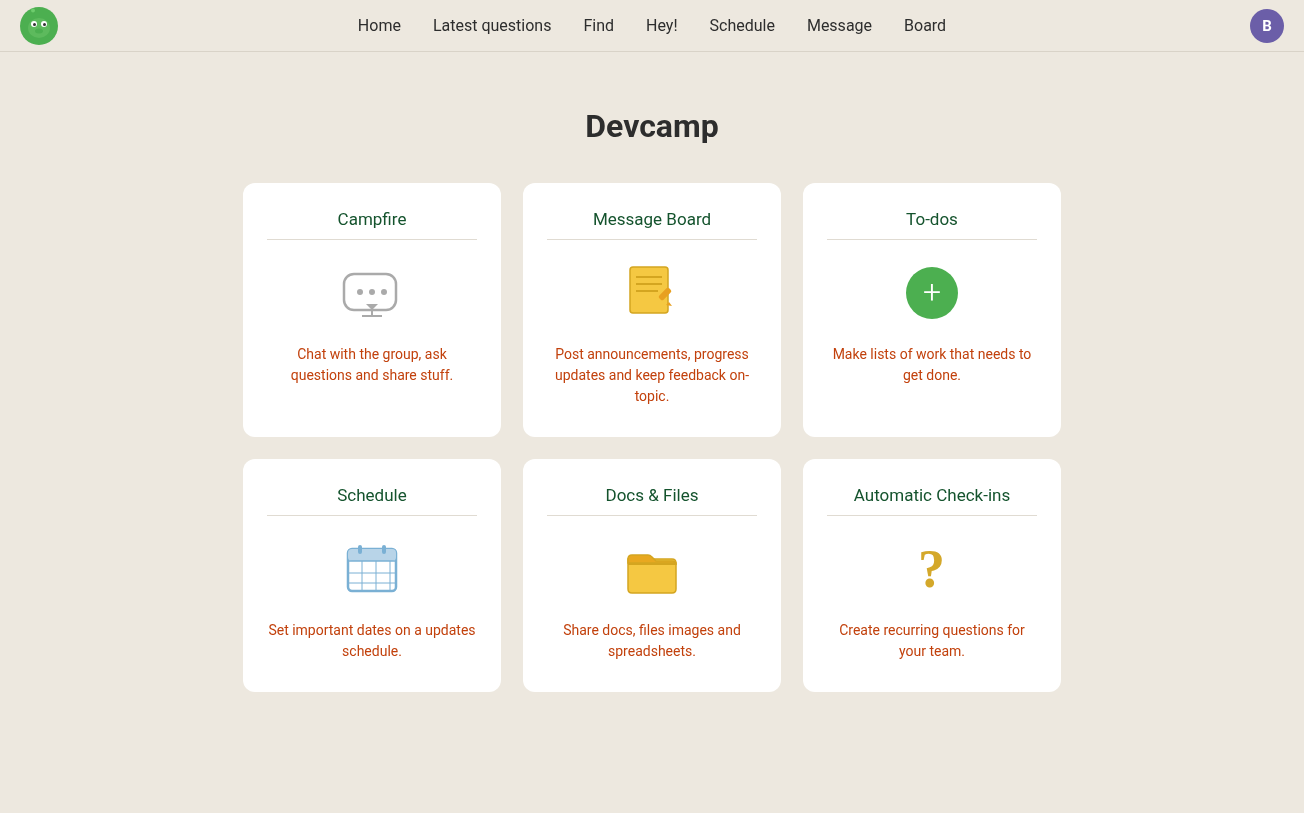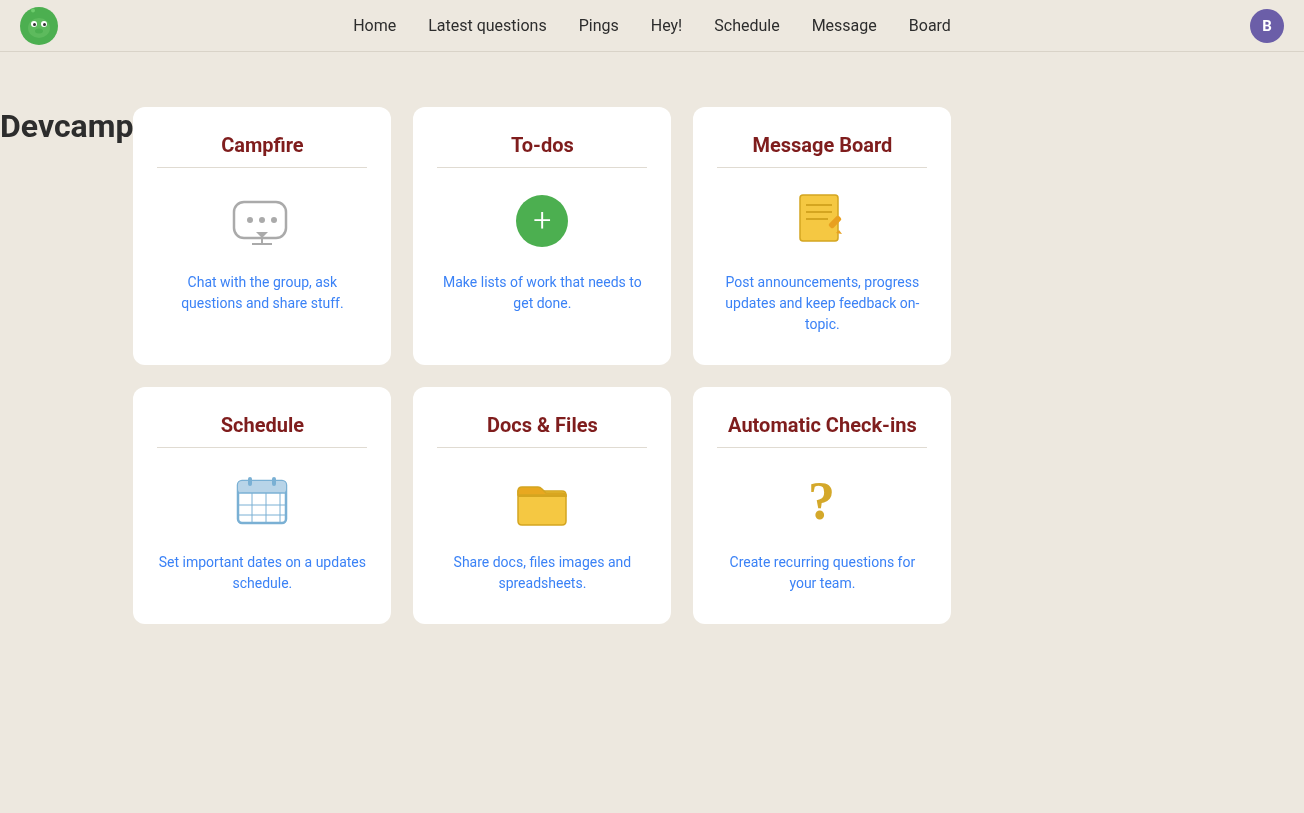--- a/index.html
+++ b/index.html
@@ -58,22 +58,22 @@
     }
     .nav-divider {
       height: 1px;
       background: #d9d3c8;
       width: 100%;
     }
 
     
     .main {
       display: flex;
-      flex-direction: row;
-      align-items: flex-start;
+      flex-direction: column;
+      align-items: center;
       padding-top: 55px;
     }
     .page-title {
       font-size: 32px;
       font-weight: 700;
       color: #2d2d2d;
       margin-bottom: 38px;
     }
 
     
@@ -89,42 +89,42 @@
       padding: 26px 24px 30px;
       display: flex;
       flex-direction: column;
       align-items: center;
       text-align: center;
       cursor: pointer;
       width: 258px;
       min-height: 228px;
     }
     .card-title {
-      font-size: 20px;
-      font-weight: 700;
-      color: #7f1d1d;
+      font-size: 17px;
+      font-weight: 400;
+      color: #14532d;
       margin-bottom: 10px;
     }
     .card-divider {
       width: 100%;
       height: 1px;
       background: #e0dbd2;
       margin-bottom: 20px;
     }
     .card-icon {
       width: 66px;
       height: 66px;
       display: flex;
       align-items: center;
       justify-content: center;
       margin-bottom: 18px;
     }
     .card-desc {
       font-size: 14px;
-      color: #3b82f6;
+      color: #c2410c;
       line-height: 1.5;
     }
 
     
     .todo-circle {
       width: 52px;
       height: 52px;
       border-radius: 50%;
       background: #4caf50;
       display: flex;
@@ -156,21 +156,21 @@
       <ellipse cx="19" cy="24" rx="4" ry="2.5" fill="#4caf50"></ellipse>
 
       <line x1="15" y1="9" x2="13" y2="4" stroke="#4caf50" stroke-width="2"></line>
       <circle cx="13" cy="3.5" r="2" fill="#6dcc6d"></circle>
     </svg>
   </div>
 
   <div class="nav-links">
     <a href="#">Home</a>
     <a href="#">Latest questions</a>
-    <a href="#">Pings</a>
+    <a href="#">Find</a>
     <a href="#">Hey!</a>
     <a href="#">Schedule</a>
     <a href="#">Message</a>
     <a href="#">Board</a>
   </div>
 
   <div class="nav-avatar">B</div>
 </nav>
 <div class="nav-divider"></div>
 
@@ -190,50 +190,50 @@
           <circle cx="44" cy="26" r="3" fill="#aaa"></circle>
           <polygon points="32,44 26,38 38,38" fill="#aaa"></polygon>
           <line x1="32" y1="44" x2="32" y2="50" stroke="#aaa" stroke-width="2"></line>
           <line x1="22" y1="50" x2="42" y2="50" stroke="#aaa" stroke-width="2"></line>
         </svg>
       </div>
       <div class="card-desc">Chat with the group, ask questions and share stuff.</div>
     </div>
 
     <div class="card">
+      <div class="card-title">Message Board</div>
+      <div class="card-divider"></div>
+      <div class="card-icon">
+        <svg width="60" height="60" viewBox="0 0 60 60">
+
+          <rect x="8" y="4" width="38" height="46" rx="3" ry="3" fill="#f5c842" stroke="#d4a520" stroke-width="1.5"></rect>
+
+          <line x1="14" y1="14" x2="40" y2="14" stroke="#d4a520" stroke-width="2"></line>
+          <line x1="14" y1="21" x2="40" y2="21" stroke="#d4a520" stroke-width="2"></line>
+          <line x1="14" y1="28" x2="36" y2="28" stroke="#d4a520" stroke-width="2"></line>
+
+          <rect x="36" y="28" width="14" height="6" rx="2" fill="#e8a020" transform="rotate(-45 43 31)"></rect>
+          <polygon points="44,42 47,39 50,43" fill="#e8a020"></polygon>
+        </svg>
+      </div>
+      <div class="card-desc">Post announcements, progress updates and keep feedback on-topic.</div>
+    </div>
+
+    <div class="card">
       <div class="card-title">To-dos</div>
       <div class="card-divider"></div>
       <div class="card-icon">
         <div class="todo-circle">
           <div class="todo-plus">+</div>
         </div>
       </div>
       <div class="card-desc">Make lists of work that needs to get done.</div>
     </div>
 
     <div class="card">
-      <div class="card-title">Message Board</div>
-      <div class="card-divider"></div>
-      <div class="card-icon">
-        <svg width="60" height="60" viewBox="0 0 60 60">
-
-          <rect x="8" y="4" width="38" height="46" rx="3" ry="3" fill="#f5c842" stroke="#d4a520" stroke-width="1.5"></rect>
-
-          <line x1="14" y1="14" x2="40" y2="14" stroke="#d4a520" stroke-width="2"></line>
-          <line x1="14" y1="21" x2="40" y2="21" stroke="#d4a520" stroke-width="2"></line>
-          <line x1="14" y1="28" x2="36" y2="28" stroke="#d4a520" stroke-width="2"></line>
-
-          <rect x="36" y="28" width="14" height="6" rx="2" fill="#e8a020" transform="rotate(-45 43 31)"></rect>
-          <polygon points="44,42 47,39 50,43" fill="#e8a020"></polygon>
-        </svg>
-      </div>
-      <div class="card-desc">Post announcements, progress updates and keep feedback on-topic.</div>
-    </div>
-
-    <div class="card">
       <div class="card-title">Schedule</div>
       <div class="card-divider"></div>
       <div class="card-icon">
         <svg width="56" height="56" viewBox="0 0 56 56">
 
           <rect x="4" y="8" width="48" height="42" rx="4" ry="4" fill="none" stroke="#7ab0d4" stroke-width="2.5"></rect>
           <rect x="4" y="8" width="48" height="12" rx="4" ry="4" fill="#b8d4e8"></rect>
 
           <line x1="4" y1="20" x2="52" y2="20" stroke="#7ab0d4" stroke-width="1.5"></line>
 

